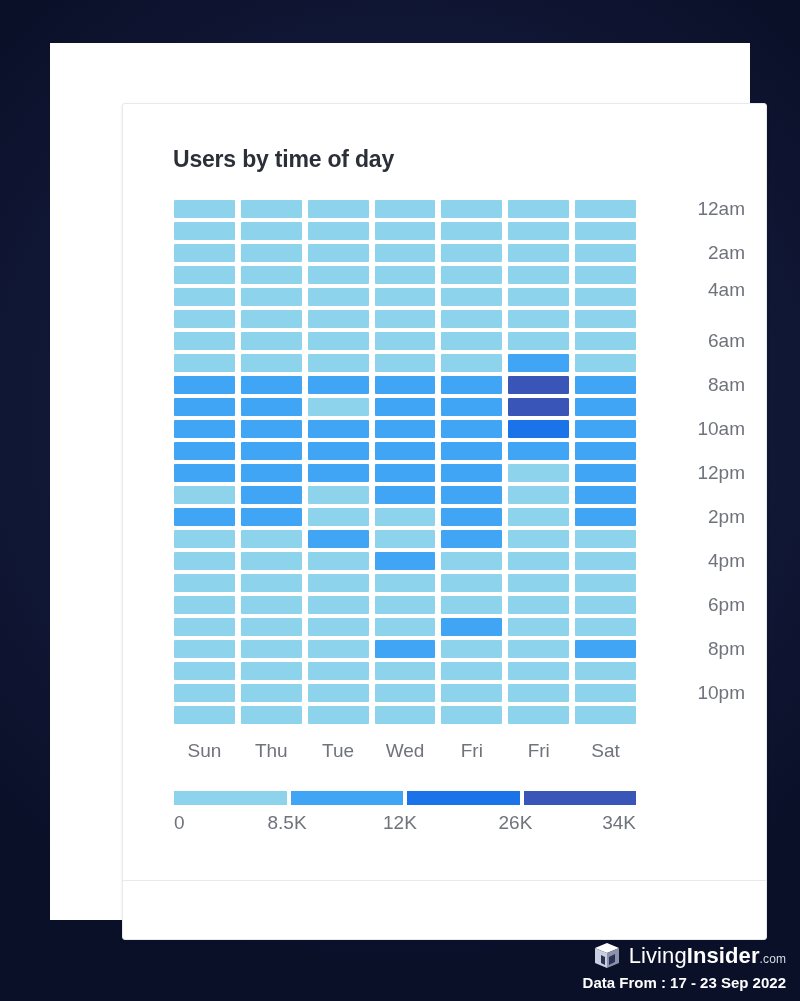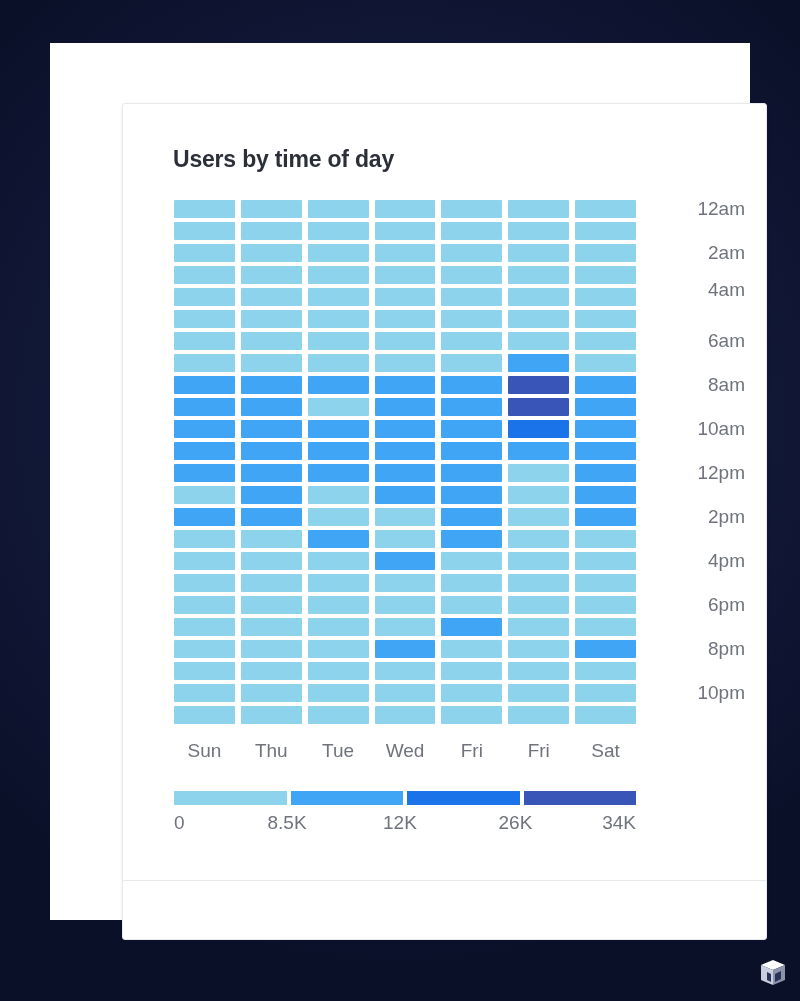--- a/index.html
+++ b/index.html
@@ -447,14 +447,18 @@
 
 <div id="branding">
   <div id="brand-row">
     <svg id="brand-logo-icon" viewBox="0 0 26 28">
       <polygon points="13,1 25,6 13,11 1,6" fill="#ffffff"></polygon>
       <polygon points="1,6 13,11 13,26 1,21" fill="#c9cfde"></polygon>
       <polygon points="13,11 25,6 25,21 13,26" fill="#8b93ab"></polygon>
       <polygon points="7,13 11,15 11,23 7,21" fill="#2b3358"></polygon>
       <polygon points="15,15 21,12 21,20 15,23" fill="#2b3358"></polygon>
     </svg>
+    <span id="brand-wordmark">
+      <span class="b-light">Living</span><span class="b-bold">Insider</span><span class="b-tld">.com</span>
+    </span>
   </div>
+  <div id="brand-datafrom">Data From :  17 - 23 Sep 2022</div>
 </div>
 
 </body></html>

